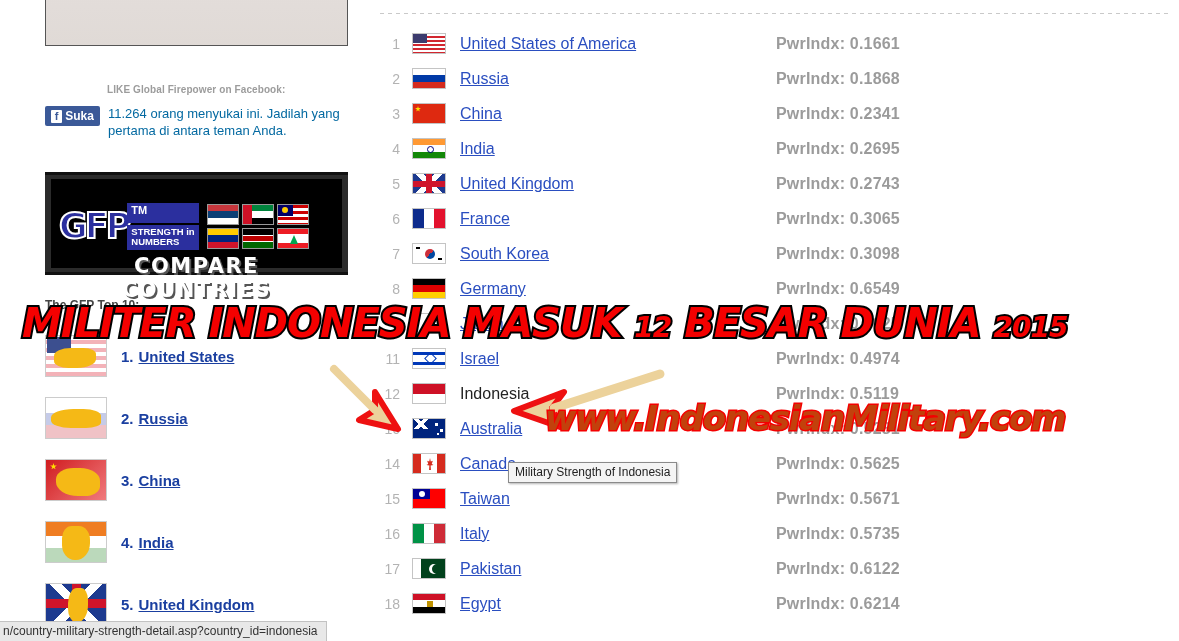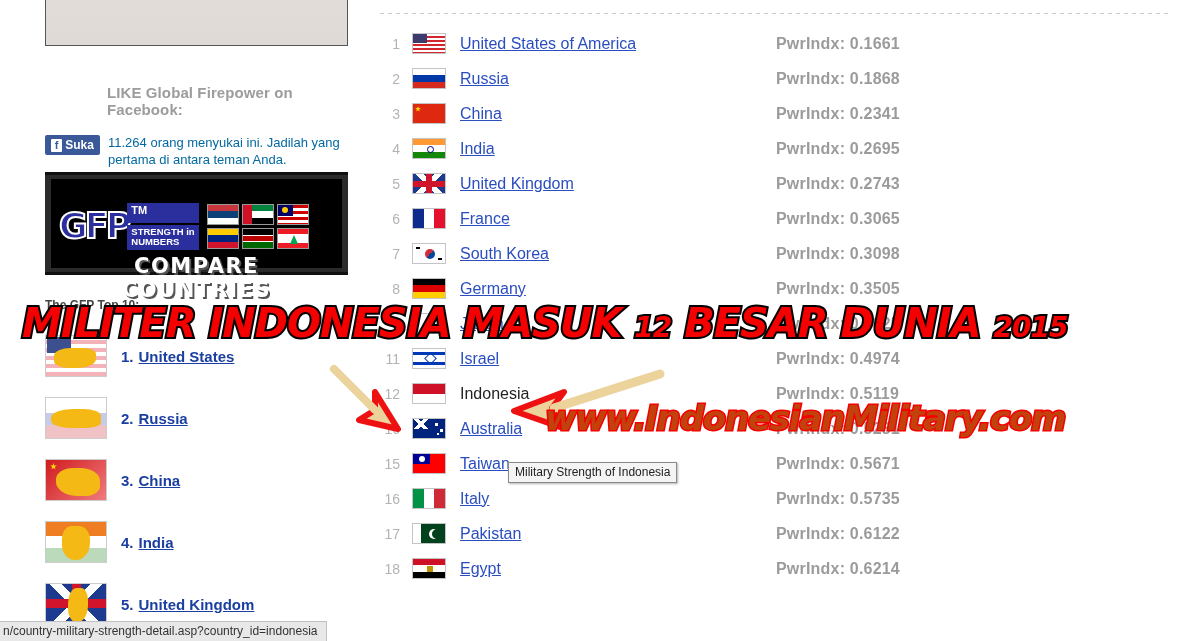--- a/index.html
+++ b/index.html
@@ -17,22 +17,22 @@
   #sidebar { position:absolute; left:0; top:0; width:370px; height:641px; background:#fff; }
 
   .ad-box {
     position:absolute; left:45px; top:-40px; width:303px; height:86px;
     background:linear-gradient(180deg,#e4dedb 0%,#e2dcd9 55%,#e0dad6 100%);
     border:1px solid #555;
   }
 
   .fb-block { position:absolute; left:45px; top:84px; width:305px; }
   .fb-caption {
-    font-size:15px; font-weight:bold; color:#9c9c9c; letter-spacing:.1px;
-    margin-left:62px; margin-bottom:16px;
+    font-size:10px; font-weight:bold; color:#9c9c9c; letter-spacing:.1px;
+    margin-left:62px; margin-bottom:10px;
   }
   .fb-row { display:flex; align-items:flex-start; }
   .fb-like {
     flex:0 0 auto; width:55px; height:20px; background:#3b5998; border-radius:2px;
     color:#fff; font-size:12px; font-weight:bold; display:flex; align-items:center;
     justify-content:center; gap:3px; margin-right:8px; margin-top:1px;
   }
   .fb-f {
     display:inline-block; width:11px; height:13px; background:#fff; color:#3b5998;
     font-size:11px; font-weight:bold; line-height:13px; text-align:center; border-radius:1px;
@@ -288,21 +288,21 @@
             <i style="position:absolute;left:3px;top:3px;width:4px;height:2px;background:#000"></i>
             <i style="position:absolute;right:3px;bottom:3px;width:4px;height:2px;background:#000"></i>
           </div>
           <a class="cn">South Korea</a>
           <div class="pw">PwrIndx: 0.3098</div>
         </div>
         <div class="row rowwrap">
           <div class="rk">8</div>
           <div class="fl" style="background:linear-gradient(#000 33%,#dd0000 33% 66%,#ffce00 66%);"></div>
           <a class="cn">Germany</a>
-          <div class="pw">PwrIndx: 0.3505</div>
+          <div class="pw">PwrIndx: 0.6549</div>
         </div>
         <div class="row rowwrap">
           <div class="rk">9</div>
           <div class="fl" style="background:#fff;">
             <i style="position:absolute;left:11px;top:5px;width:11px;height:11px;border-radius:50%;background:#bc002d"></i>
           </div>
           <a class="cn">Japan</a>
           <div class="pw">PwrIndx: 0.4025</div>
         </div>
         <div class="row rowwrap">
@@ -324,20 +324,28 @@
           <div class="fl" style="background:#00247d;">
             <i style="position:absolute;left:0;top:0;width:16px;height:10px;background:linear-gradient(45deg,transparent 40%,#fff 40% 60%,transparent 60%),linear-gradient(-45deg,transparent 40%,#fff 40% 60%,transparent 60%),#00247d"></i>
             <i style="position:absolute;left:22px;top:4px;width:3px;height:3px;background:#fff"></i>
             <i style="position:absolute;left:27px;top:10px;width:3px;height:3px;background:#fff"></i>
             <i style="position:absolute;left:24px;top:14px;width:2px;height:2px;background:#fff"></i>
           </div>
           <a class="cn">Australia</a>
           <div class="pw">PwrIndx: 0.5281</div>
         </div>
         <div class="row rowwrap">
+          <div class="rk">14</div>
+          <div class="fl" style="background:linear-gradient(90deg,#d52b1e 26%,#fff 26% 74%,#d52b1e 74%);">
+            <i style="position:absolute;left:13px;top:4px;width:8px;height:12px;background:#d52b1e;clip-path:polygon(50% 0,60% 30%,85% 22%,72% 50%,95% 58%,58% 62%,62% 100%,38% 100%,42% 62%,5% 58%,28% 50%,15% 22%,40% 30%)"></i>
+          </div>
+          <a class="cn">Canada</a>
+          <div class="pw">PwrIndx: 0.5625</div>
+        </div>
+        <div class="row rowwrap">
           <div class="rk">15</div>
           <div class="fl" style="background:#fe0000;">
             <i style="position:absolute;left:0;top:0;width:17px;height:10px;background:#000095"></i>
             <i style="position:absolute;left:6px;top:2px;width:6px;height:6px;border-radius:50%;background:#fff"></i>
           </div>
           <a class="cn">Taiwan</a>
           <div class="pw">PwrIndx: 0.5671</div>
         </div>
         <div class="row rowwrap">
           <div class="rk">16</div>

